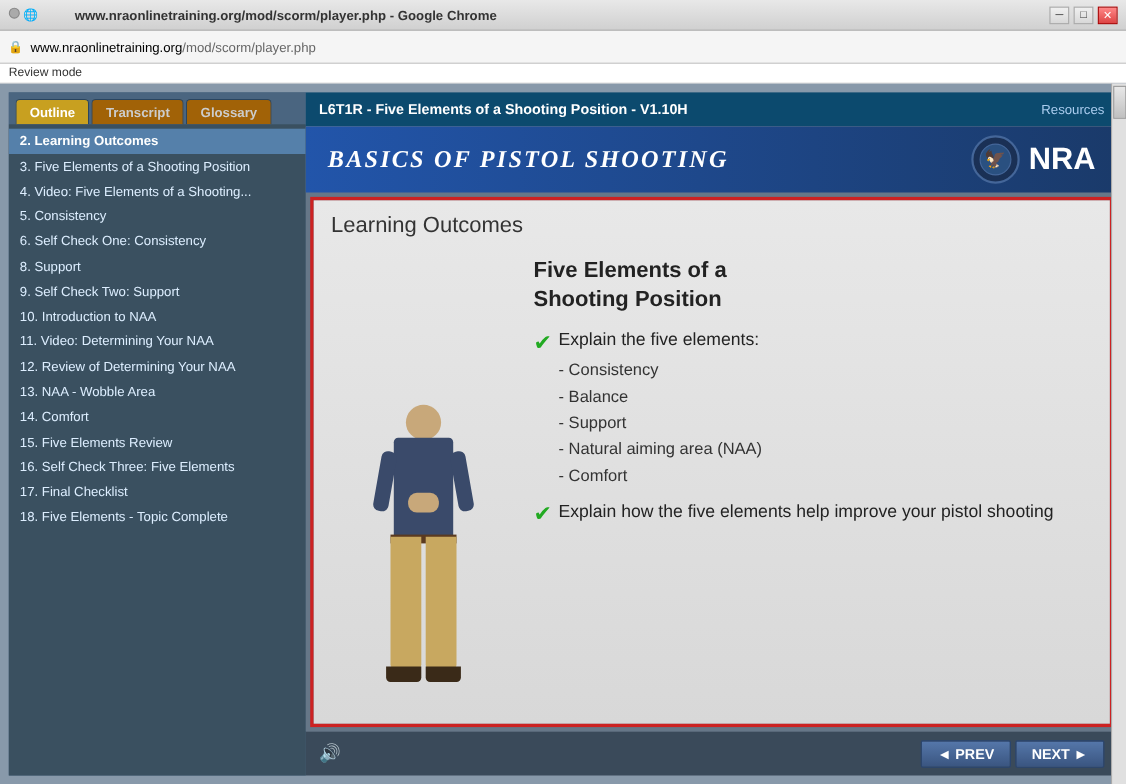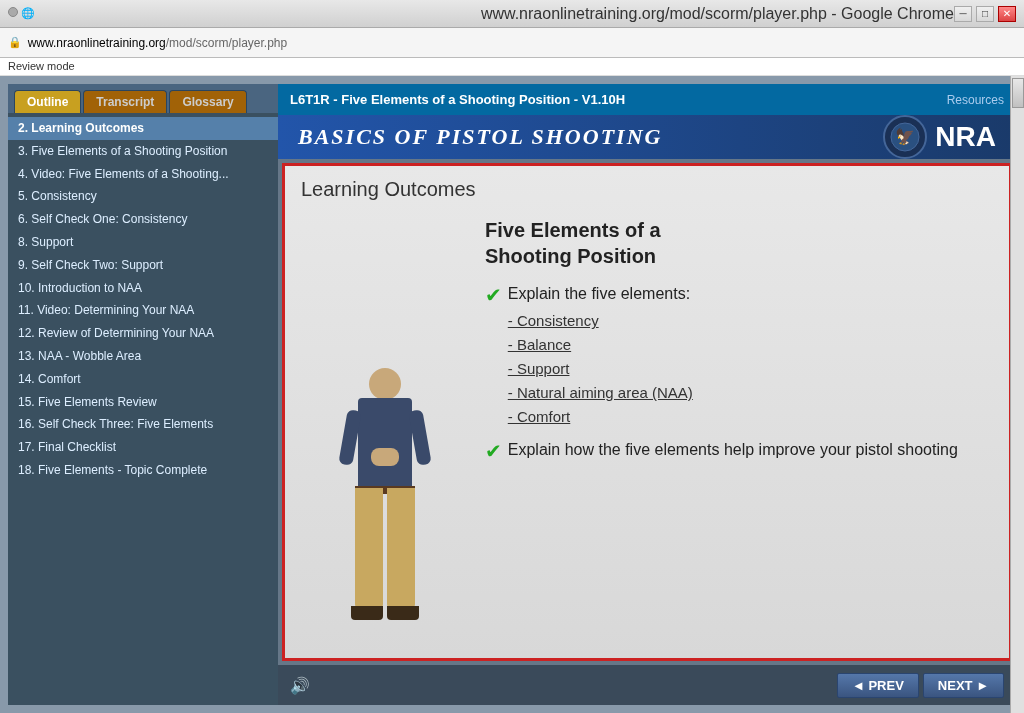--- a/index.html
+++ b/index.html
@@ -8,21 +8,21 @@
     
     .browser-titlebar {
       background: linear-gradient(to bottom, #e8e8e8, #d0d0d0);
       height: 28px;
       display: flex;
       align-items: center;
       padding: 0 8px;
       border-bottom: 1px solid #aaa;
       justify-content: space-between;
     }
-    .browser-titlebar-text { font-size: 16px; color: #333; flex: 1; text-align: right; }
+    .browser-titlebar-text { font-size: 12px; color: #333; flex: 1; text-align: left; font-weight: bold; }
     .browser-controls { display: flex; gap: 4px; }
     .win-btn {
       width: 18px; height: 16px;
       border: 1px solid #aaa;
       background: linear-gradient(to bottom, #f0f0f0, #d8d8d8);
       display: flex; align-items: center; justify-content: center;
       font-size: 10px; cursor: pointer; color: #333;
     }
     .win-btn.close { background: linear-gradient(to bottom, #f88, #d44); color: white; border-color: #a00; }
 
@@ -135,21 +135,21 @@
     }
 
     
     .content-area {
       flex: 1;
       display: flex;
       flex-direction: column;
     }
 
     .content-header {
-      background: #0369a1;
+      background: #0c4a6e;
       padding: 8px 12px;
       display: flex;
       justify-content: space-between;
       align-items: center;
     }
     .content-header-title { color: white; font-size: 13px; font-weight: bold; }
     .resources-btn { color: #aaccee; font-size: 12px; cursor: pointer; }
 
     
     .slide-area {
@@ -159,21 +159,21 @@
       flex-direction: column;
       padding: 0;
     }
 
     .nra-banner {
       background: linear-gradient(to right, #2255aa, #1a3a6a);
       padding: 10px 20px;
       display: flex;
       align-items: center;
       justify-content: space-between;
-      height: 44px;
+      height: 60px;
     }
     .nra-banner-text {
       font-size: 22px;
       font-weight: bold;
       color: white;
       letter-spacing: 2px;
       font-family: 'Times New Roman', serif;
       text-transform: uppercase;
     }
     .nra-logo-area {
@@ -366,21 +366,20 @@
       line-height: 1.4;
     }
     .sub-bullets {
       margin-top: 4px;
       margin-left: 0;
     }
     .sub-bullet {
       font-size: 15px;
       color: #333;
       line-height: 1.6;
-      text-decoration: underline;
     }
 
     
     .bottom-controls {
       background: #3a4a5a;
       height: 40px;
       display: flex;
       align-items: center;
       justify-content: space-between;
       padding: 0 12px;

